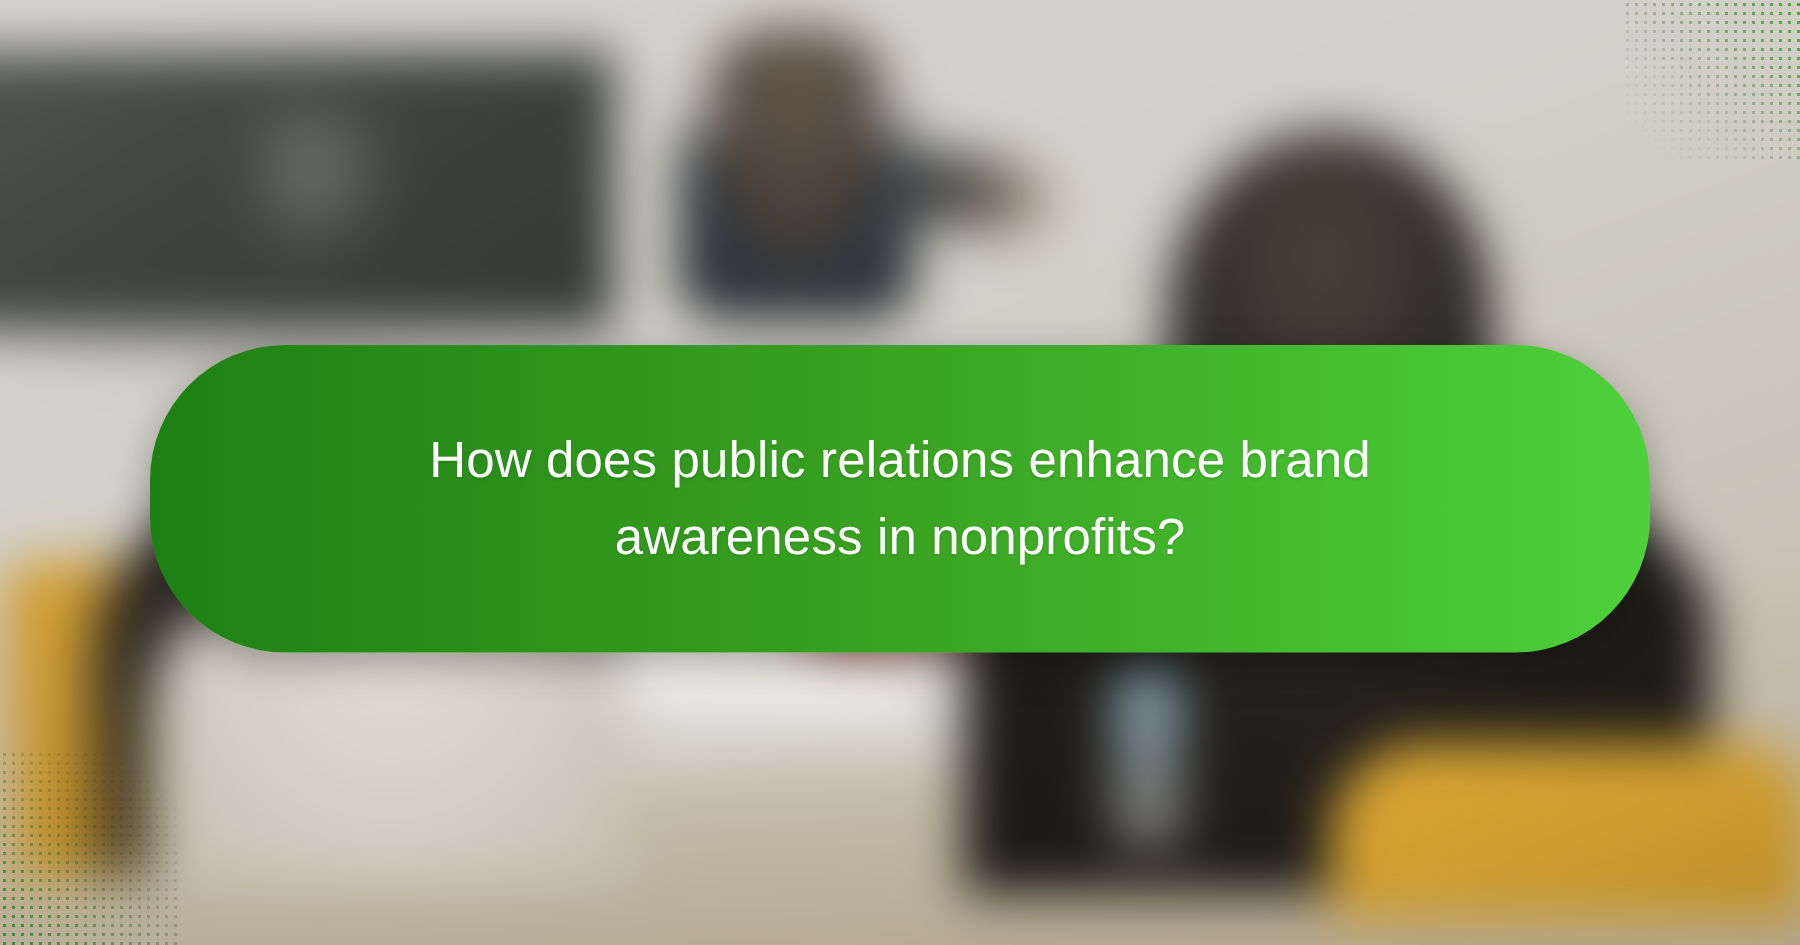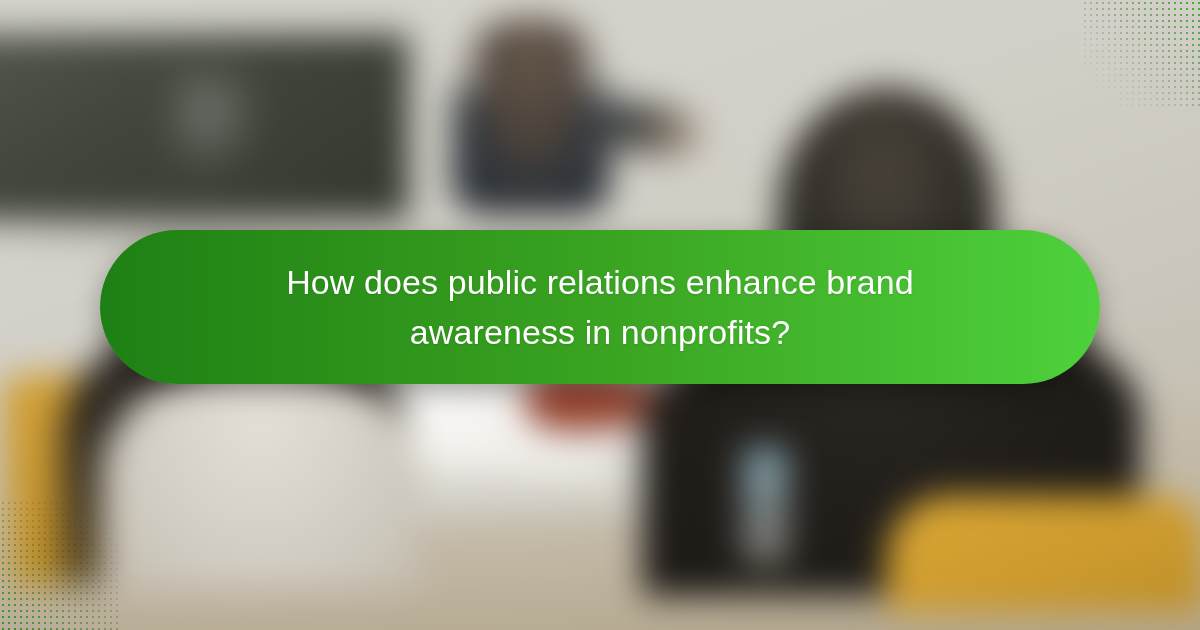--- a/index.html
+++ b/index.html
@@ -198,21 +198,21 @@
     -webkit-mask-image:linear-gradient(45deg, rgba(0,0,0,1) 0%, rgba(0,0,0,0.35) 32%, rgba(0,0,0,0) 60%);
     mask-image:linear-gradient(45deg, rgba(0,0,0,1) 0%, rgba(0,0,0,0.35) 32%, rgba(0,0,0,0) 60%);
   }
 
   
   #pill {
     position:absolute;
     left:100px;
     top:230px;
     width:1000px;
-    height:154px;
+    height:205px;
     border-radius:90px;
     display:flex;
     align-items:center;
     justify-content:center;
     box-shadow:0 8px 26px rgba(0,0,0,0.30);
   }
 
   #headline {
     width:720px;
     text-align:center;

